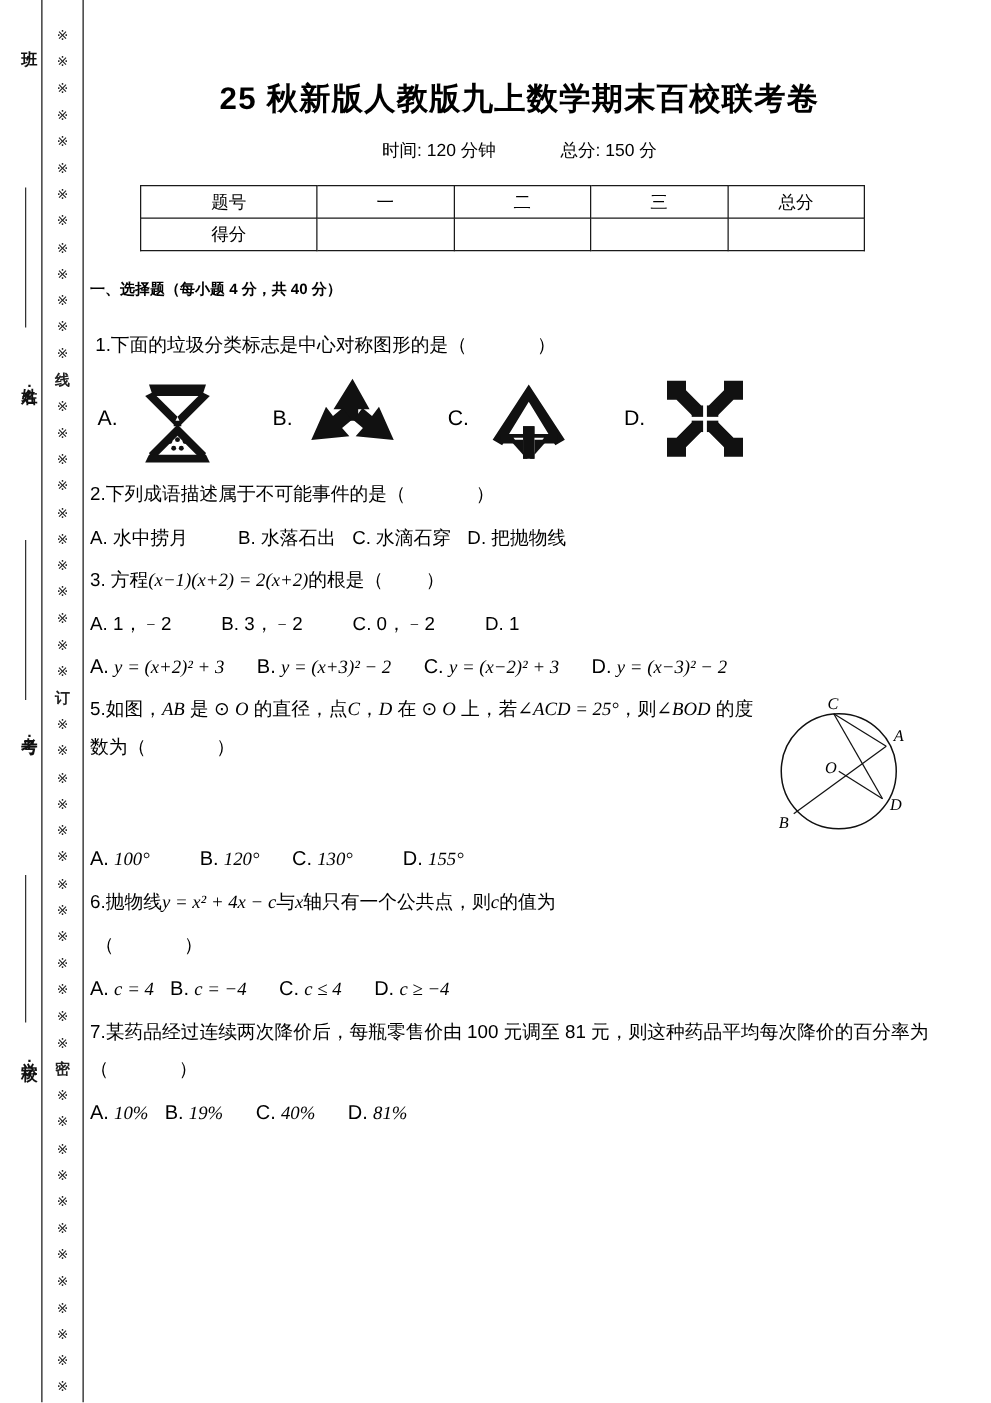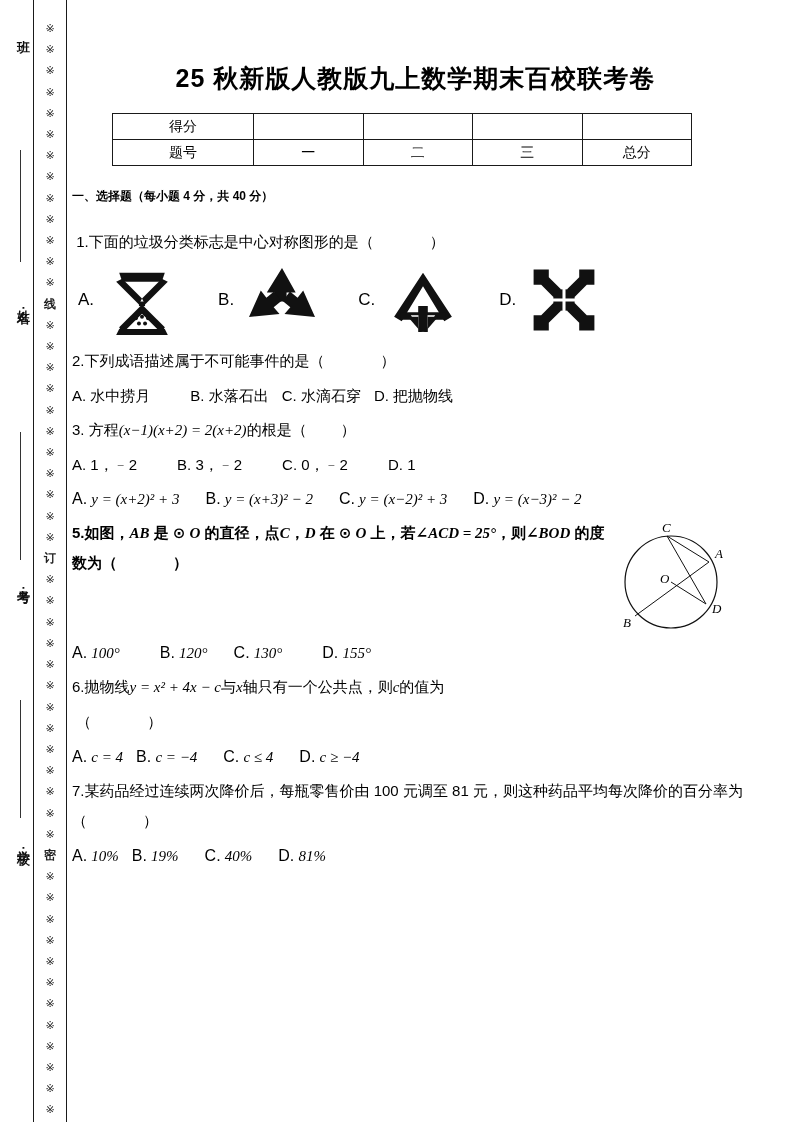--- a/index.html
+++ b/index.html
@@ -169,21 +169,21 @@
     margin-right: 38px;
   }
   #q1-icons .icon-cell .opt-letter {
     font-size: 17px;
     margin-right: 10px;
   }
   .trash-icon { width: 76px; height: 76px; display: block; }
 
   
   #q5-row { display: flex; align-items: flex-start; }
-  #q5-text { flex: 1; font-weight: bold; }
+  #q5-text { flex: 1; }
   #circle-fig { width: 142px; height: 118px; margin: 2px 6px 0 0; flex: none; }
   #circle-fig text {
     font-family: "Liberation Serif", "DejaVu Serif", serif;
     font-style: italic;
     font-size: 13px;
     fill: #000;
   }
 </style>
 </head>
 <body>
@@ -253,36 +253,41 @@
       <span>※</span>
       <span>※</span>
       <span>※</span>
     </div>
 </div>
 
 <div id="paper">
 
   <h1 id="exam-title">25 秋新版人教版九上数学期末百校联考卷</h1>
 
+  <div id="exam-subtitle">
+    <span>时间: 120 分钟</span>
+    <span class="gap"></span>
+    <span>总分: 150 分</span>
+  </div>
 
   <table id="score-table">
     <tbody>
+      <tr>
+        <td class="rowhead">题号</td>
+        <td>一</td>
+        <td>二</td>
+        <td>三</td>
+        <td>总分</td>
+      </tr>
       <tr>
         <td class="rowhead">得分</td>
         <td></td>
         <td></td>
         <td></td>
         <td></td>
-      </tr>
-      <tr>
-        <td class="rowhead">题号</td>
-        <td>一</td>
-        <td>二</td>
-        <td>三</td>
-        <td>总分</td>
       </tr>
     </tbody>
   </table>
 
   <div id="content">
 
     <div class="section-title">一、选择题（每小题 4 分，共 40 分）</div>
 
     <div class="q">
       <div class="q-stem">

